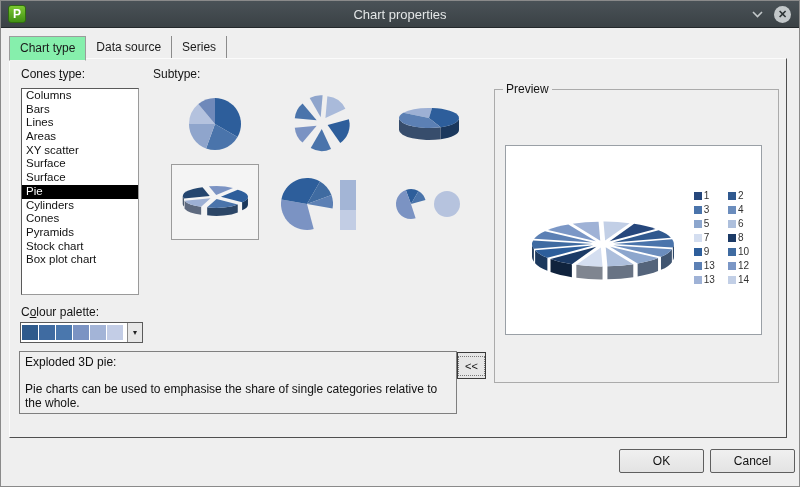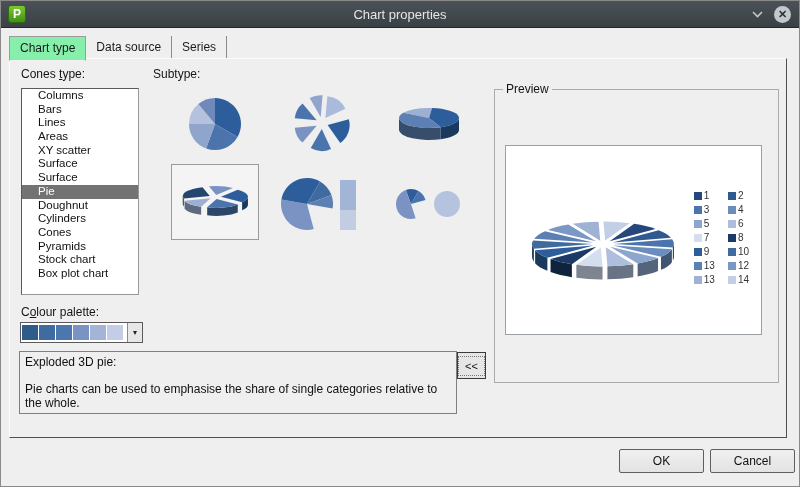--- a/index.html
+++ b/index.html
@@ -25,23 +25,23 @@
   .tab.active{background:#86efac;border:1px solid #9c9c9c;border-bottom:1px solid #f1f1f1;
     margin-bottom:-1px;height:23px;}
   
   .panel{position:absolute;left:8px;top:57px;width:778px;height:380px;box-sizing:border-box;
     border-style:solid;border-width:1px;border-color:#fbfbfb #4f4f4f #4f4f4f #fbfbfb;background:#efefef;}
   .label{position:absolute;font-size:12px;color:#141414;white-space:nowrap;}
   .mn{text-decoration:underline;}
   
   .listbox{position:absolute;left:20px;top:87px;width:118px;height:207px;background:#fff;
     box-sizing:border-box;border:1px solid;border-color:#5a5a5a #9a9a9a #9a9a9a #5a5a5a;overflow:hidden;}
-  .listitem{height:13.7px;line-height:13.7px;font-size:11.5px;padding-left:16px;color:#111;
+  .listitem{height:13.7px;line-height:13.7px;font-size:11.5px;padding-left:4px;color:#111;
     white-space:nowrap;cursor:pointer;}
-  .listitem.selected{background:#737373;color:#fff;}
+  .listitem.selected{background:#000000;color:#fff;}
   
   .palette{position:absolute;left:19px;top:321px;width:123px;height:21px;background:#fff;
     box-sizing:border-box;border:1px solid #5a5a5a;display:flex;align-items:stretch;cursor:pointer;}
   .swatches{display:flex;align-items:center;gap:1px;padding:1px;flex:1;}
   .swatch{width:16px;height:15px;}
   .dd-arrow{width:14px;border-left:1px solid #8a8a8a;background:#e7e7e7;display:flex;
     align-items:center;justify-content:center;font-size:8px;color:#222;}
   
   .tile{position:absolute;width:88px;height:76px;display:flex;align-items:center;
     justify-content:center;cursor:pointer;box-sizing:border-box;}
@@ -100,21 +100,20 @@
 
   <div class="listbox">
       <div class="listitem">Columns</div>
       <div class="listitem">Bars</div>
       <div class="listitem">Lines</div>
       <div class="listitem">Areas</div>
       <div class="listitem">XY scatter</div>
       <div class="listitem">Surface</div>
       <div class="listitem">Surface</div>
       <div class="listitem selected">Pie</div>
-      <div class="listitem">Doughnut</div>
       <div class="listitem">Cylinders</div>
       <div class="listitem">Cones</div>
       <div class="listitem">Pyramids</div>
       <div class="listitem">Stock chart</div>
       <div class="listitem">Box plot chart</div>
     </div>
 
   <div class="label" style="left:20px;top:304px;"><span>C</span><span class="mn">o</span><span>lour palette:</span></div>
 
   <div class="palette">

